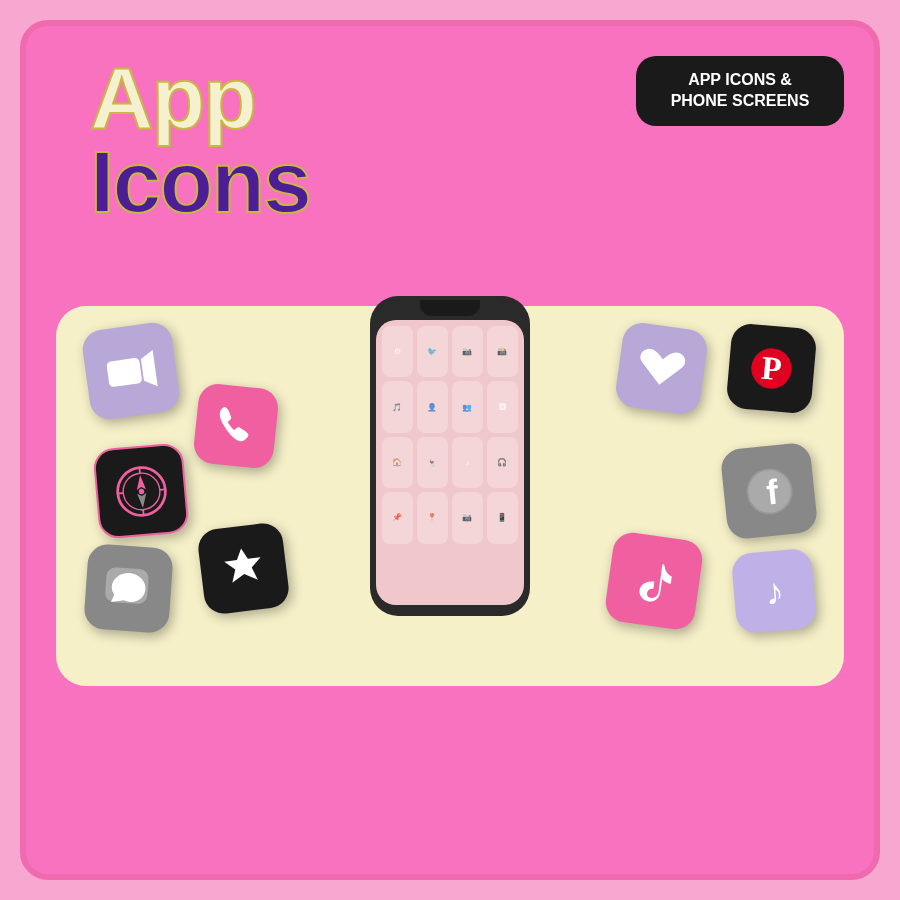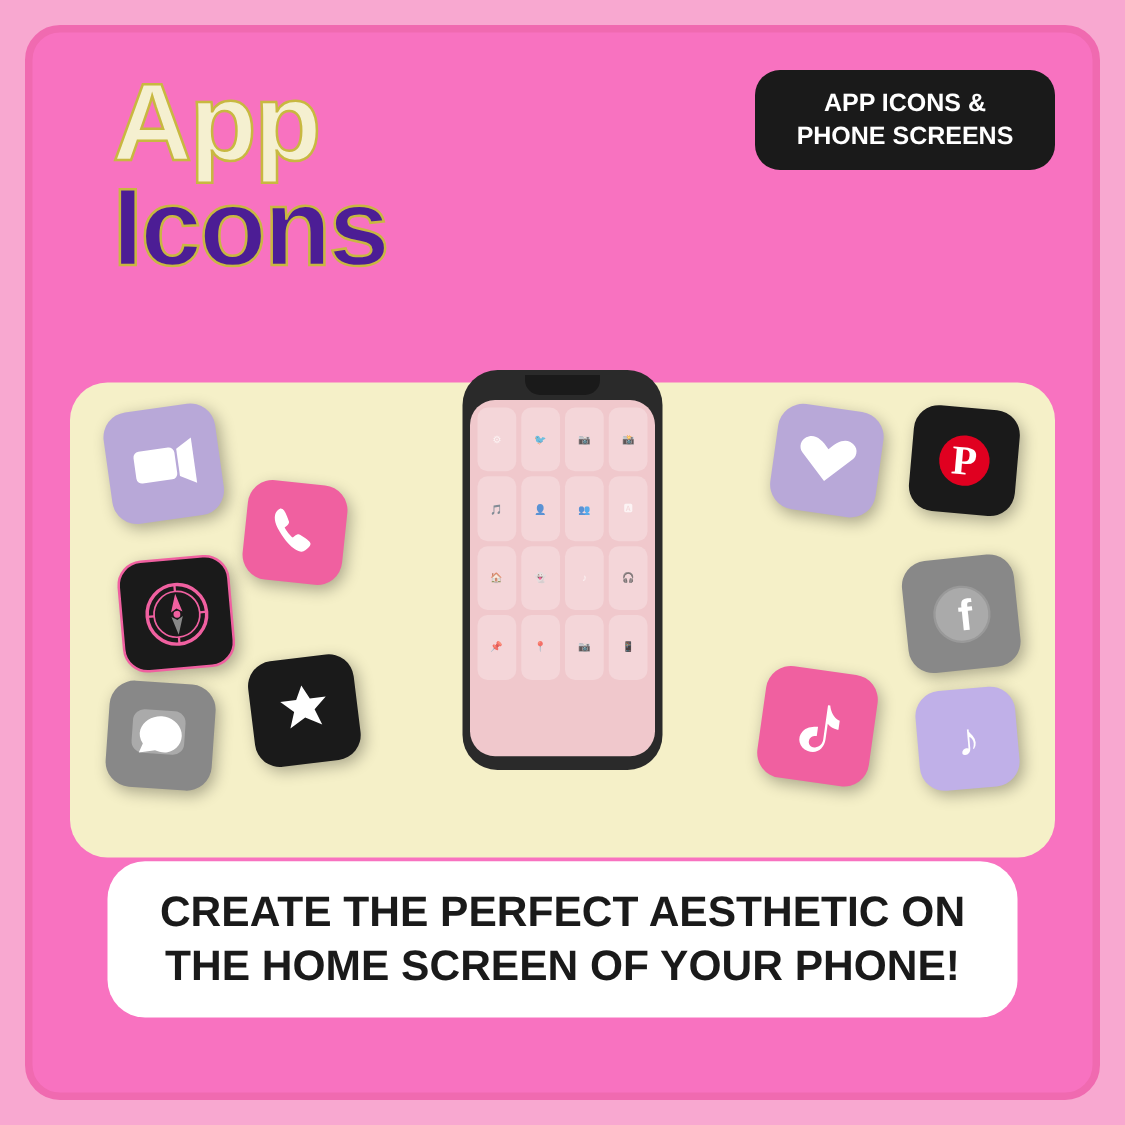--- a/index.html
+++ b/index.html
@@ -55,25 +55,25 @@
     }
 
     .badge {
       position: absolute;
       top: 30px;
       right: 30px;
       background: #1a1a1a;
       border-radius: 20px;
       padding: 14px 22px;
       color: white;
-      font-size: 20px;
+      font-size: 16px;
       font-weight: 800;
       text-align: center;
       line-height: 1.3;
-      width: 240px;
+      width: 208px;
     }
 
     .main-content-area {
       position: absolute;
       top: 280px;
       left: 30px;
       right: 30px;
       bottom: 30px;
     }
 
@@ -360,18 +360,15 @@
       </div>
 
       <div class="app-icon icon-music">
         <svg class="icon-svg" viewBox="0 0 60 60">
           <text x="30" y="44" font-size="40" text-anchor="middle" fill="white" font-family="Arial,sans-serif">♪</text>
         </svg>
       </div>
 
     </div>
 
-    <div class="caption-box">
-      <div class="caption-text">CREATE THE PERFECT AESTHETIC ON THE HOME SCREEN OF YOUR PHONE!</div>
-    </div>
   </div>
 
 </div>
 
 </body></html>

